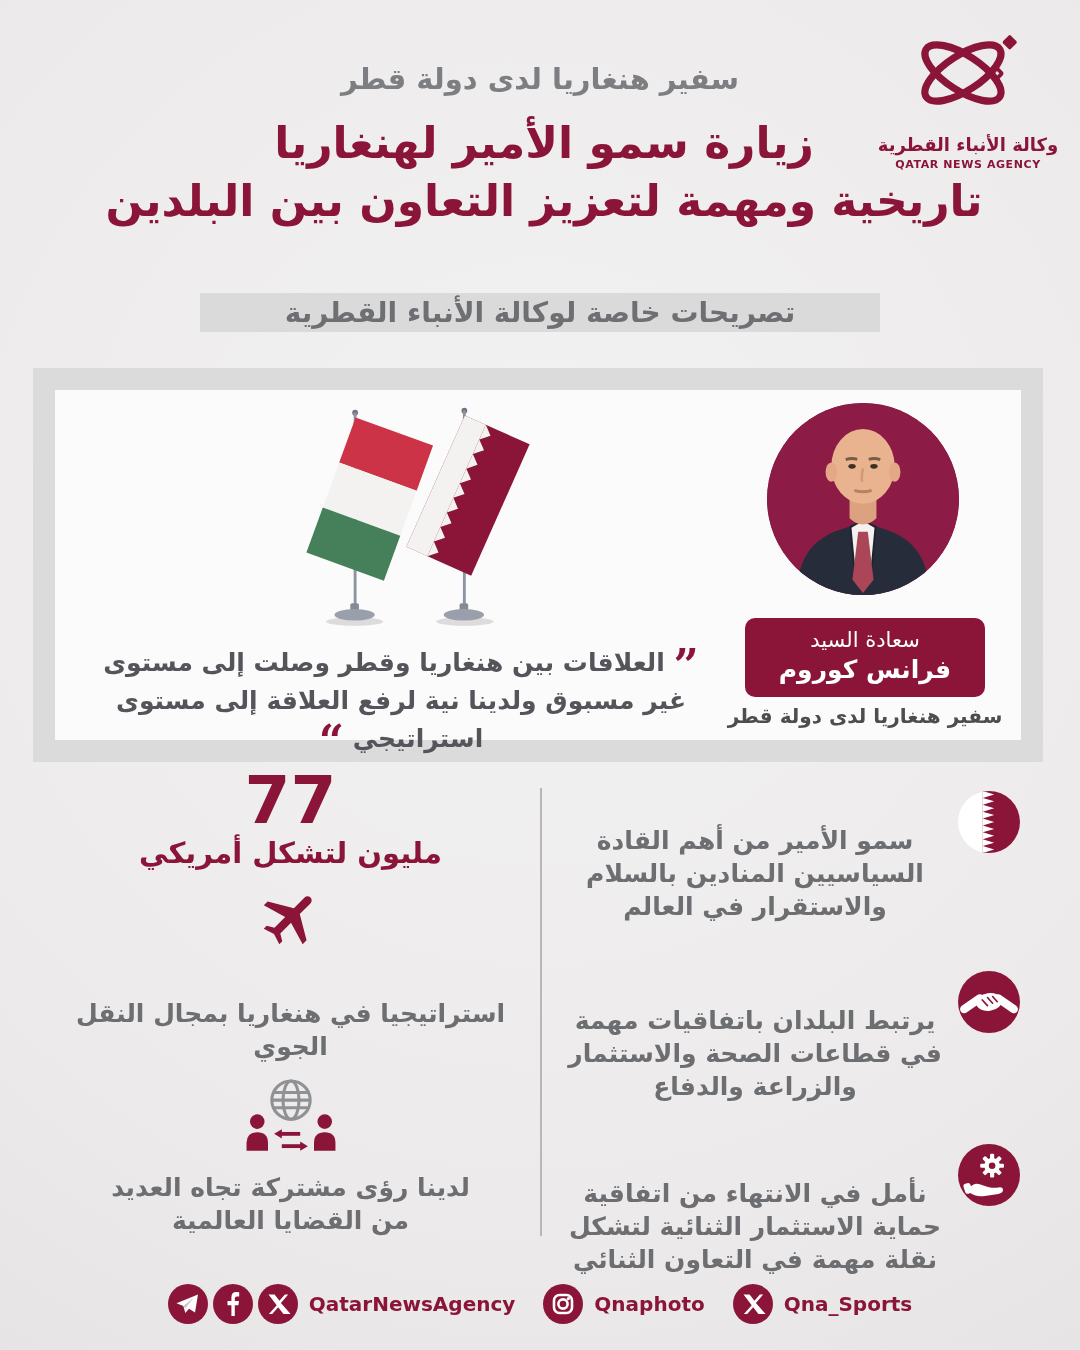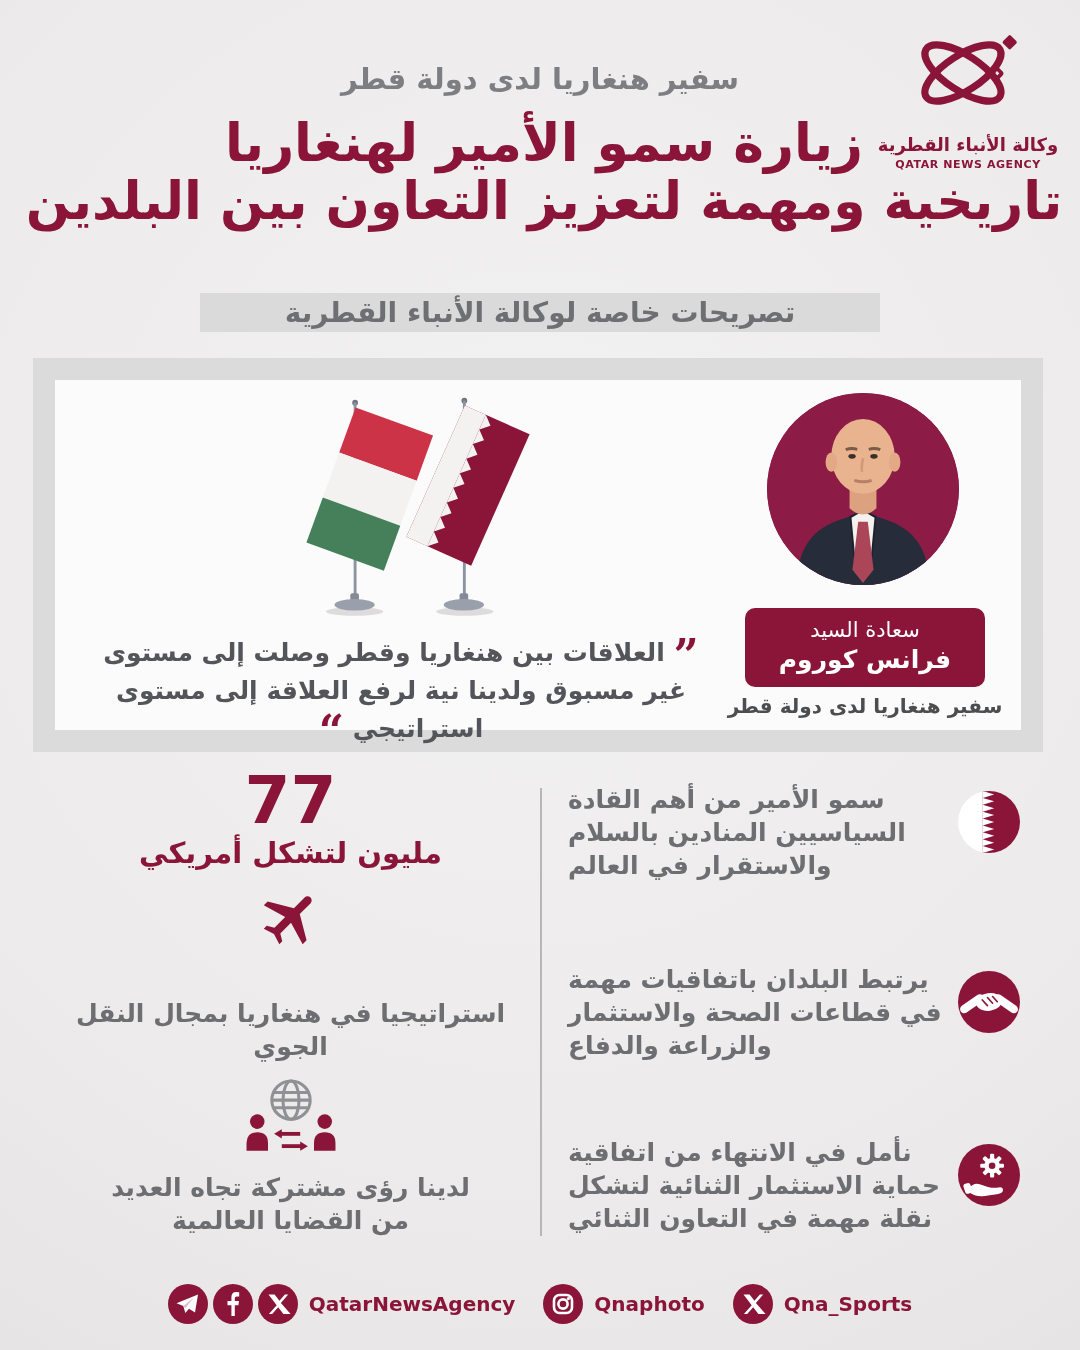--- a/index.html
+++ b/index.html
@@ -9,26 +9,26 @@
     font-family:"DejaVu Sans", sans-serif;
   }
   
   .logo{position:absolute;top:30px;right:14px;width:196px;text-align:center;}
   .logo svg{display:block;margin:0 auto;}
   .logo-ar{font-size:18px;font-weight:bold;color:#8A1538;margin-top:18px;}
   .logo-en{font-size:11px;font-weight:bold;color:#8A1538;letter-spacing:0.6px;margin-top:3px;}
   
   .header{position:absolute;top:62px;left:0;width:1080px;text-align:center;direction:rtl;}
   .kicker{font-size:29px;font-weight:bold;color:#7d7e81;margin-bottom:18px;}
-  .title{font-size:52px;font-weight:bold;color:#8A1538;line-height:58px;padding-left:8px;}
+  .title{font-size:44px;font-weight:bold;color:#8A1538;line-height:58px;padding-left:8px;}
   .subtitle-bar{position:absolute;top:293px;left:200px;width:680px;height:39px;background:#dbdadb;}
   .subtitle-text{position:relative;top:-4px;width:100%;text-align:center;direction:rtl;
     font-size:28px;font-weight:bold;color:#6e6f72;line-height:48px;white-space:nowrap;}
   
-  .frame{position:absolute;left:33px;top:358px;width:1010px;height:394px;background:#dcdbdc;}
+  .frame{position:absolute;left:33px;top:368px;width:1010px;height:394px;background:#dcdbdc;}
   .card{position:absolute;left:22px;top:22px;width:966px;height:350px;background:#fcfbfb;}
   .flags{position:absolute;left:245px;top:14px;}
   .photo{position:absolute;left:712px;top:13px;width:192px;height:192px;border-radius:50%;overflow:hidden;background:#8c1c46;}
   .badge{position:absolute;left:690px;top:228px;width:240px;height:79px;background:#8A1538;border-radius:10px;
     color:#ffffff;text-align:center;direction:rtl;}
   .badge-honorific{font-size:21px;margin-top:10px;}
   .badge-name{font-size:25px;font-weight:bold;margin-top:3px;}
   .person-title{position:absolute;left:655px;top:314px;width:310px;text-align:center;direction:rtl;
     font-size:20px;font-weight:bold;color:#4c4d4f;}
   .quote{position:absolute;left:12px;top:254px;width:668px;text-align:center;direction:rtl;
@@ -37,21 +37,21 @@
   
   .stats{position:absolute;left:58px;top:770px;width:465px;text-align:center;direction:rtl;}
   .stat-value{font-size:66px;font-weight:bold;color:#8A1538;line-height:62px;}
   .stat-unit{font-size:29px;font-weight:bold;color:#8A1538;margin-top:4px;}
   .stat-caption{font-size:25px;font-weight:bold;color:#6d6e71;line-height:33px;margin-top:10px;}
   .stat-icon{margin:14px auto 0;}
   .divider{position:absolute;left:540px;top:788px;width:2px;height:448px;background:#b8b6b7;}
   
   .point{position:absolute;left:568px;width:452px;display:flex;direction:rtl;gap:16px;align-items:flex-start;}
   .point-icon{flex:0 0 auto;width:62px;height:62px;margin-top:8px;}
-  .point-text{flex:1;text-align:left;font-size:25px;font-weight:bold;color:#6d6e71;line-height:33px;}
+  .point-text{flex:1;text-align:center;font-size:25px;font-weight:bold;color:#6d6e71;line-height:33px;margin-top:41px;}
   
   .footer{position:absolute;top:1284px;left:0;width:1080px;display:flex;justify-content:center;align-items:center;gap:28px;}
   .fgroup{display:flex;align-items:center;gap:11px;}
   .ficons{display:flex;align-items:center;gap:5px;}
   .fcircle{display:block;width:40px;height:40px;}
   .flabel{font-size:20px;font-weight:bold;color:#8A1538;}
 </style>
 </head>
 <body>
 

